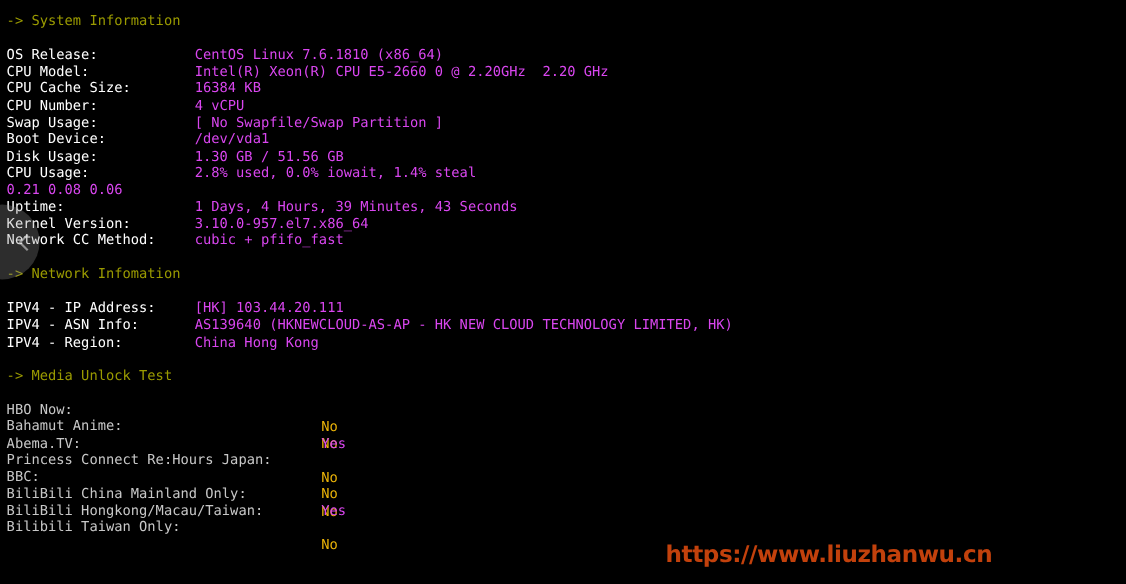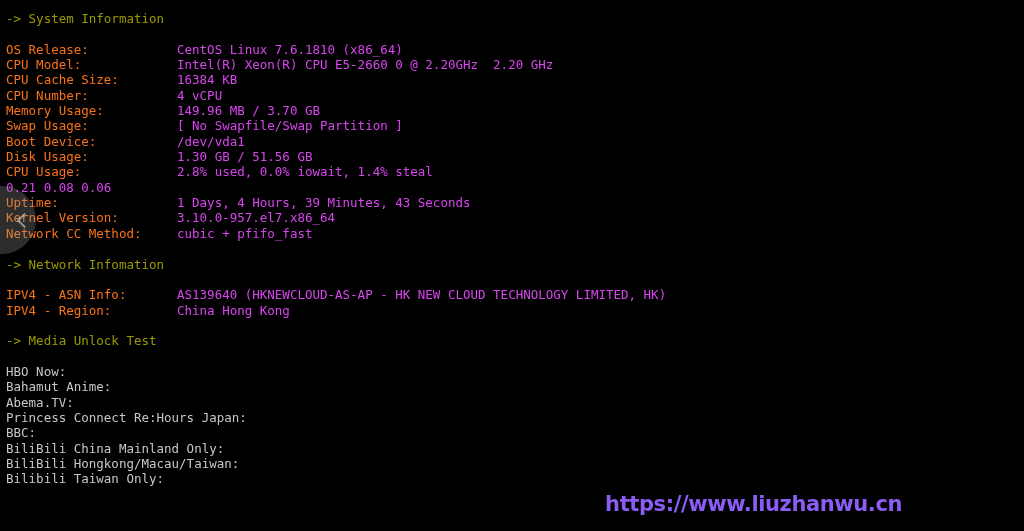--- a/index.html
+++ b/index.html
@@ -34,41 +34,41 @@
   }
   .line.blank { color: transparent; }
 
   .section-head {
     color: #9a9a00;
   }
 
   
   .row { white-space: pre; height: 15.35px; display: flex; align-items: flex-start; }
   .row .label {
-    color: #f97316;
+    color: #ffffff;
     width: 171px;
     flex: 0 0 171px;
     white-space: pre;
     overflow: visible;
   }
   .row .value {
     color: #d946ef;
     white-space: pre;
   }
 
   
-  .mrow { white-space: pre; height: 15.35px; display: flex; align-items: flex-start; flex-direction: column; }
+  .mrow { white-space: pre; height: 15.35px; display: flex; align-items: flex-start; }
   .mrow .mlabel {
     color: #c7c7c7;
     width: 286px;
     flex: 0 0 286px;
     white-space: pre;
   }
   .mrow .mvalue { white-space: pre; }
-  .mvalue.no  { color: #ffffff; }
+  .mvalue.no  { color: #eab308; margin-top: 16px; }
   .mvalue.yes { color: #d946ef; }
 
   
   #nav-overlay {
     position: absolute;
     left: -32px;
     top: 186px;
     width: 68px;
     height: 68px;
     border-radius: 50%;
@@ -87,21 +87,21 @@
     border-bottom: 2px solid rgba(230,230,230,0.55);
     transform: rotate(45deg);
     display: block;
   }
 
   
   #watermark {
     position: absolute;
     right: 14px;
     bottom: 16px;
-    color: #8b5cf6;
+    color: #c2410c;
     font-family: "DejaVu Sans", "Liberation Sans", sans-serif;
     font-size: 21px;
     font-weight: bold;
     letter-spacing: -0.4px;
     white-space: nowrap;
     line-height: 1;
   }
 </style>
 </head>
 <body>
@@ -123,24 +123,20 @@
     </div>
     <div class="row">
       <span class="label">CPU Cache Size:</span>
       <span class="value">16384 KB</span>
     </div>
     <div class="row">
       <span class="label">CPU Number:</span>
       <span class="value">4 vCPU</span>
     </div>
     <div class="row">
-      <span class="label">Memory Usage:</span>
-      <span class="value">149.96 MB / 3.70 GB</span>
-    </div>
-    <div class="row">
       <span class="label">Swap Usage:</span>
       <span class="value">[ No Swapfile/Swap Partition ]</span>
     </div>
     <div class="row">
       <span class="label">Boot Device:</span>
       <span class="value">/dev/vda1</span>
     </div>
     <div class="row">
       <span class="label">Disk Usage:</span>
       <span class="value">1.30 GB / 51.56 GB</span>
@@ -163,20 +159,24 @@
     <div class="row">
       <span class="label">Network CC Method:</span>
       <span class="value">cubic + pfifo_fast</span>
     </div>
 
     <div class="line blank">&nbsp;</div>
 
     <div class="line section-head">-&gt; Network Infomation</div>
     <div class="line blank">&nbsp;</div>
 
+    <div class="row">
+      <span class="label">IPV4 - IP Address:</span>
+      <span class="value">[HK] 103.44.20.111</span>
+    </div>
     <div class="row">
       <span class="label">IPV4 - ASN Info:</span>
       <span class="value">AS139640 (HKNEWCLOUD-AS-AP - HK NEW CLOUD TECHNOLOGY LIMITED, HK)</span>
     </div>
     <div class="row">
       <span class="label">IPV4 - Region:</span>
       <span class="value">China Hong Kong</span>
     </div>
 
     <div class="line blank">&nbsp;</div>

